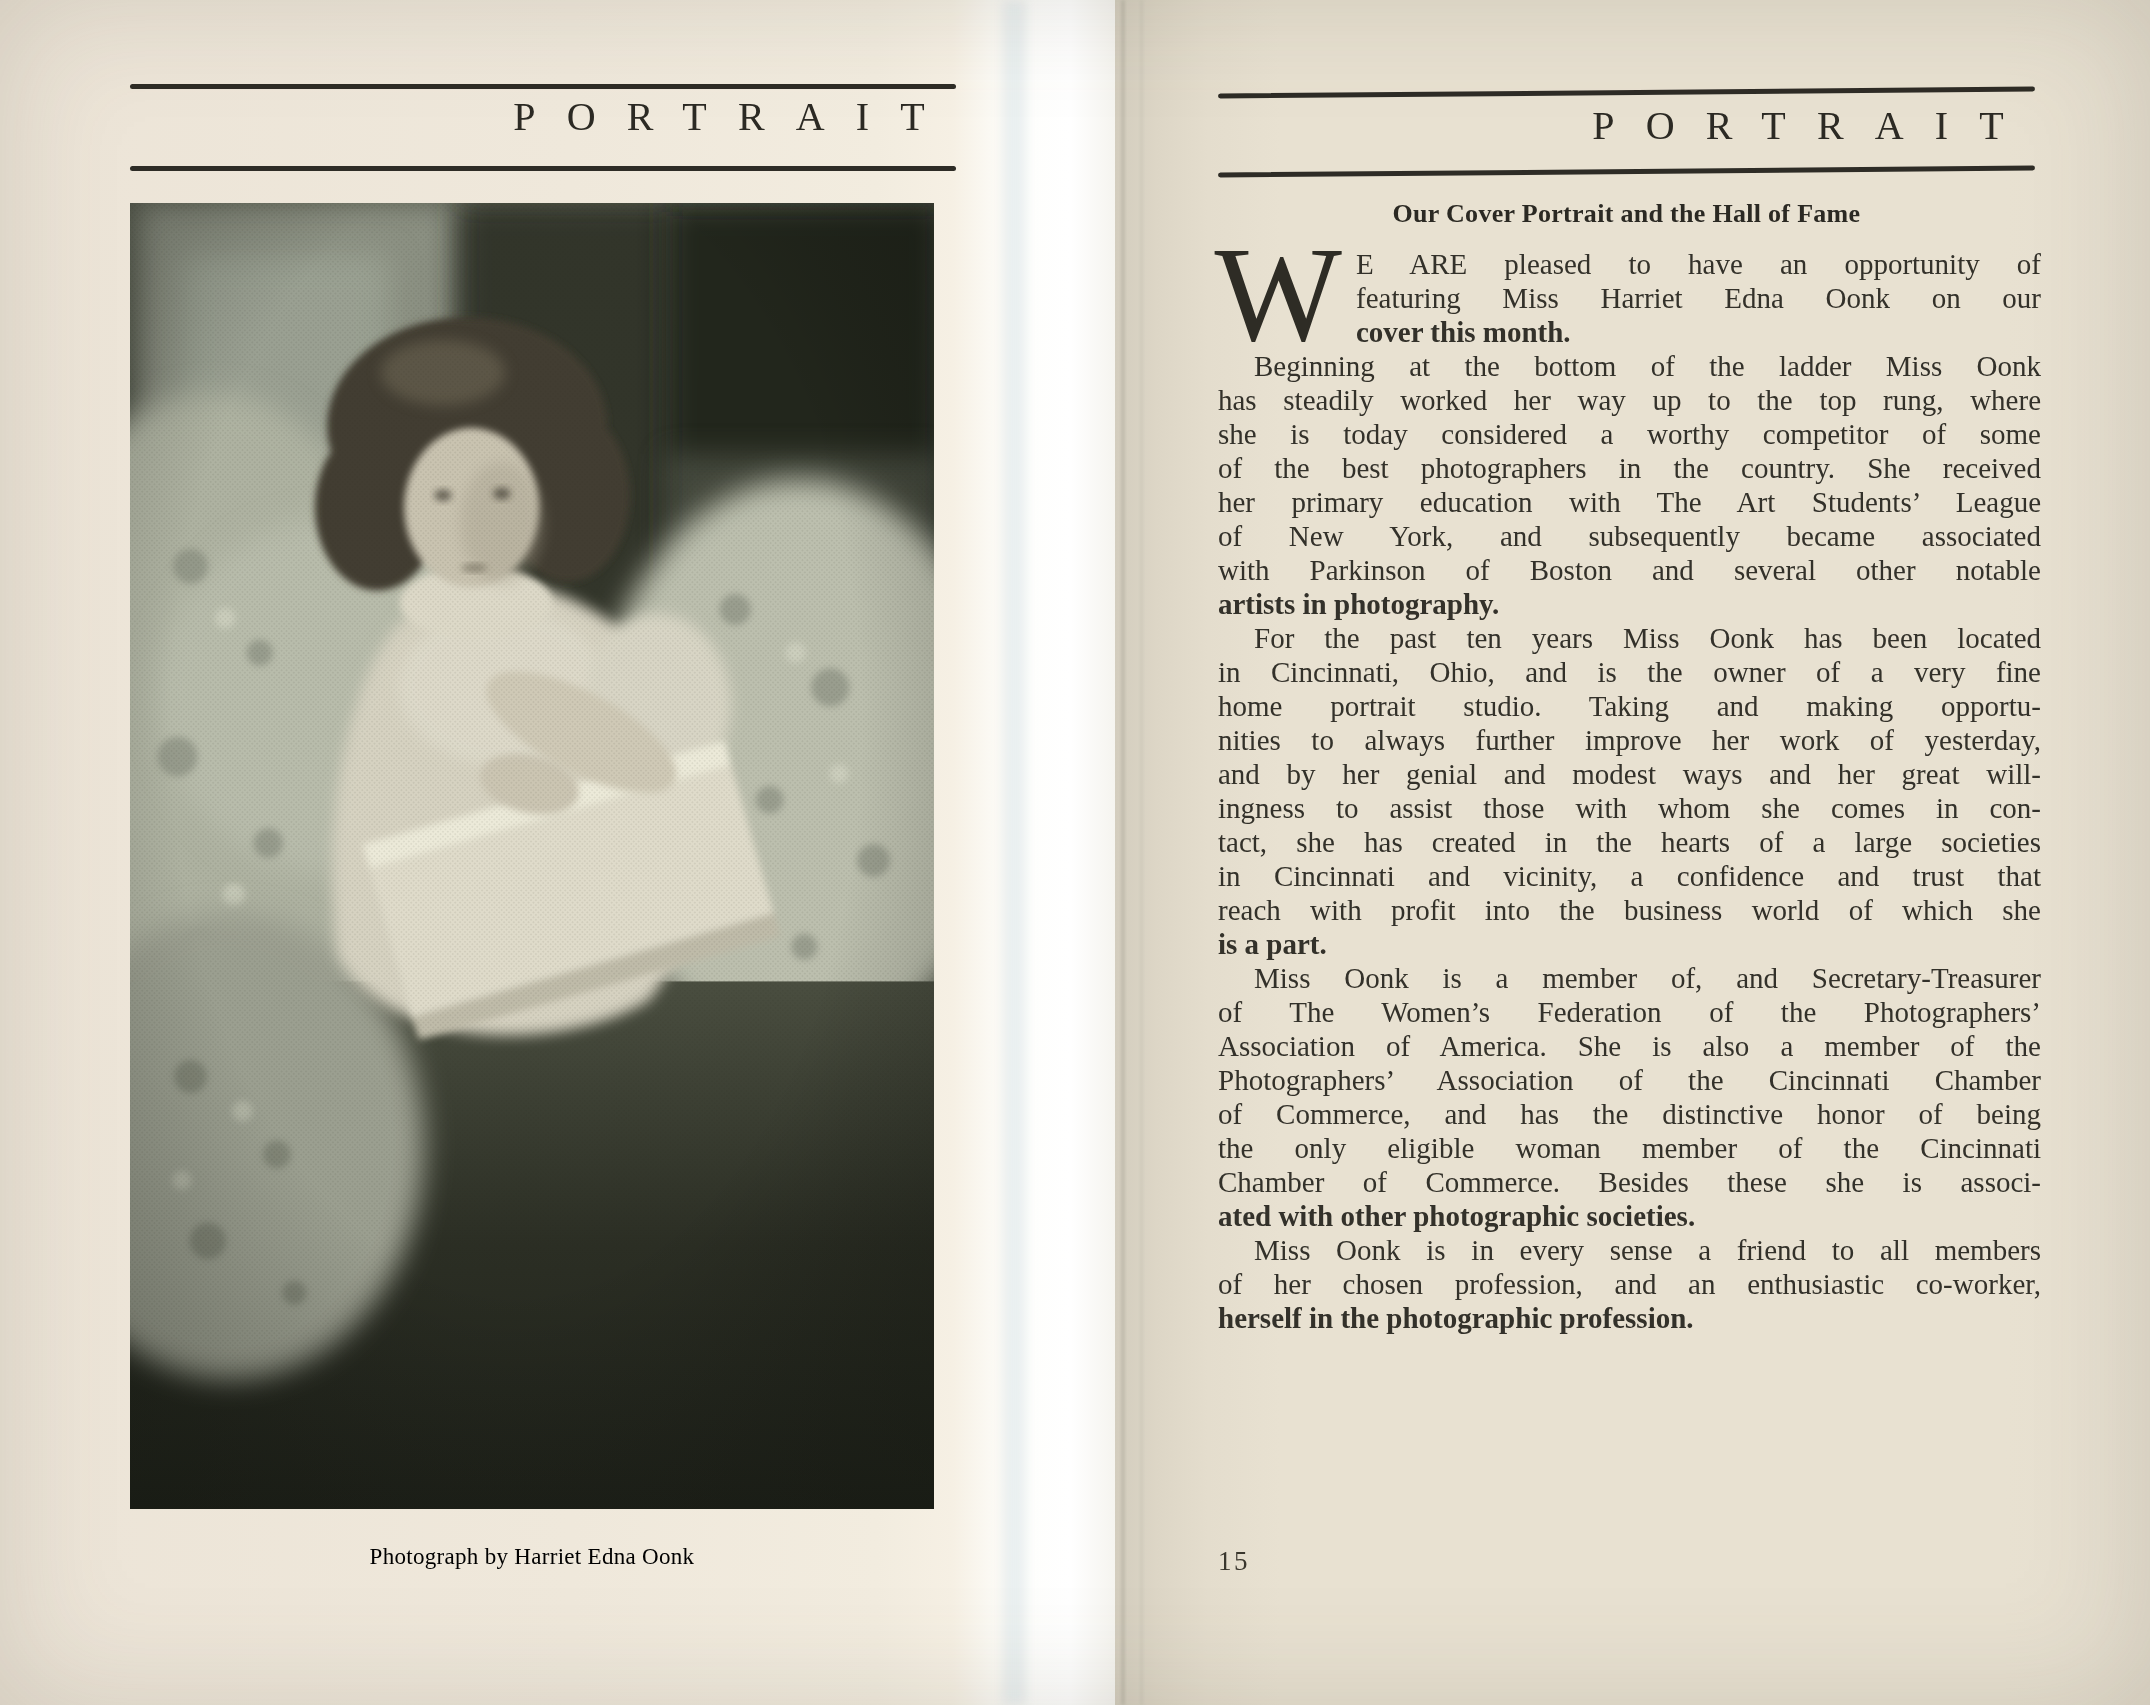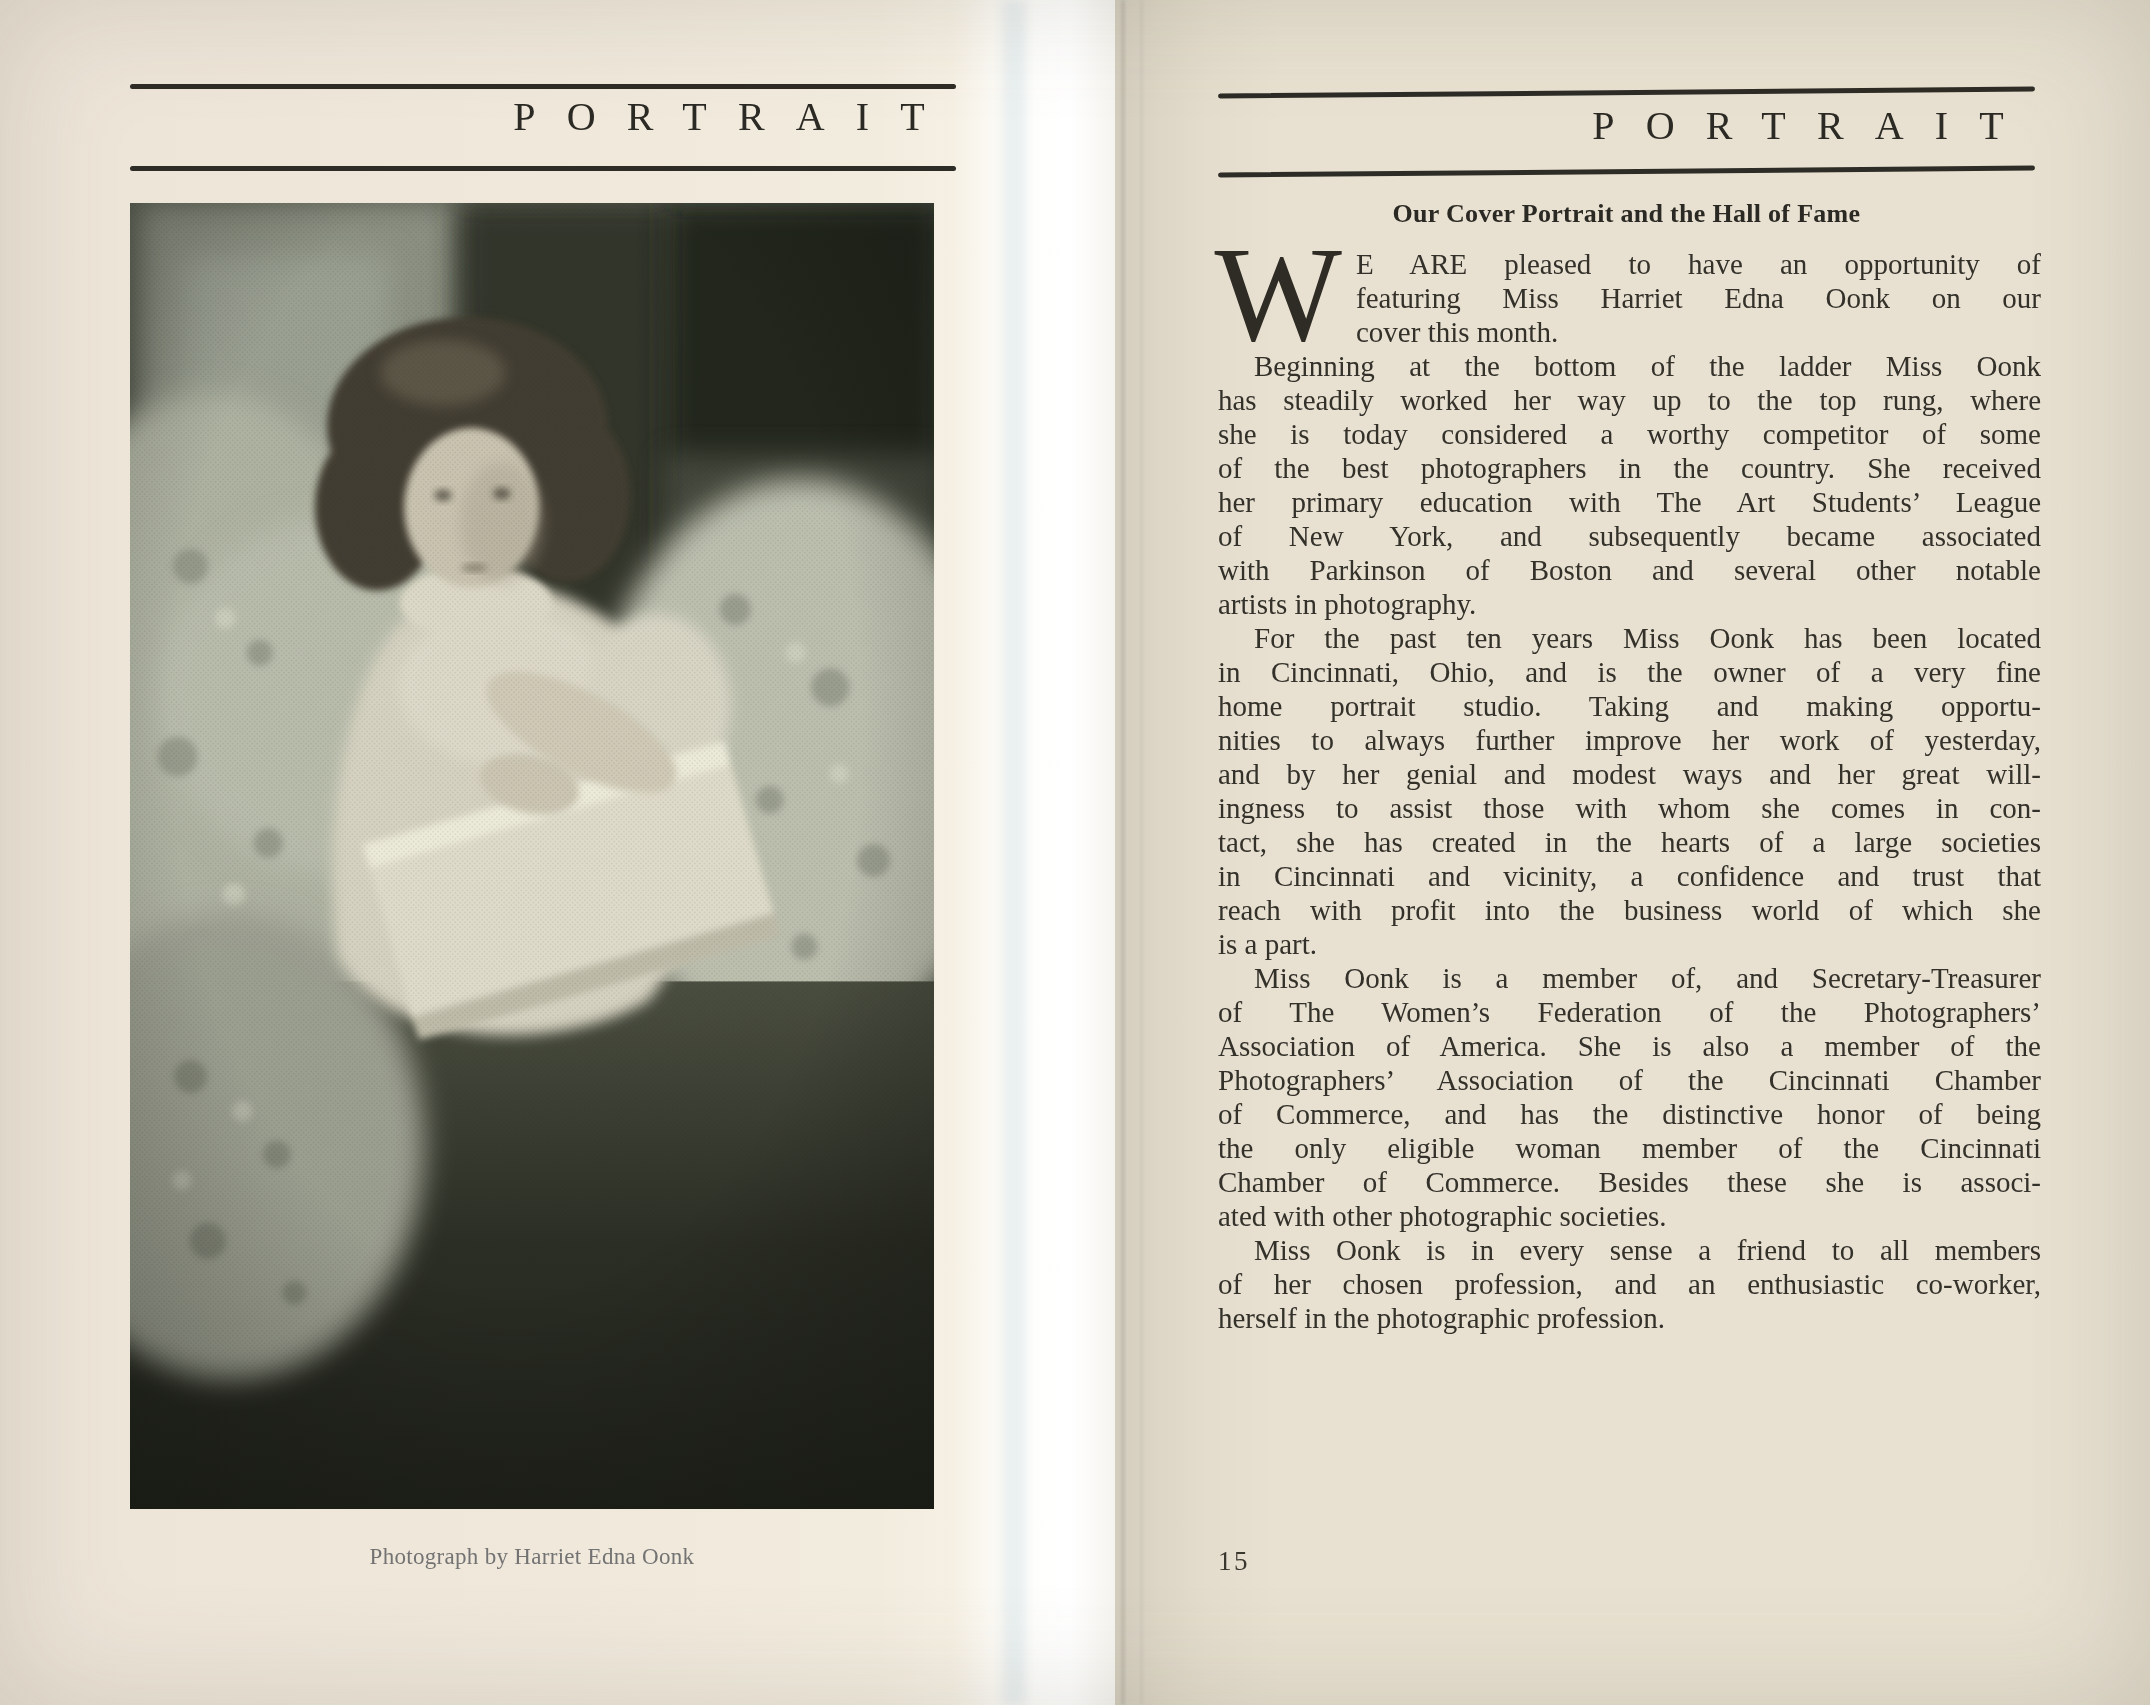--- a/index.html
+++ b/index.html
@@ -39,33 +39,33 @@
     position:absolute;text-align:right;color:#2c2a24;
     font-size:40px;letter-spacing:0.78em;padding-left:0.78em;box-sizing:border-box;
   }
   .rh-left{left:130px;top:93px;width:826px;}
   .rh-right{left:1218px;top:102px;width:817px;}
   
   .photo-frame{position:absolute;left:130px;top:203px;width:804px;height:1306px;overflow:hidden;background:#474b40;}
   .photo-frame svg{display:block;width:100%;height:100%;}
   .photo-caption{
     position:absolute;left:130px;top:1544px;width:804px;text-align:center;
-    font-size:23px;color:#737373;letter-spacing:0.3px;
+    font-size:23px;color:#000000;letter-spacing:0.3px;
   }
   
   .article-title{
     position:absolute;left:1218px;top:199px;width:817px;text-align:center;
     font-size:26px;font-weight:bold;color:#2b2923;letter-spacing:0.3px;
   }
   .body-col{
     position:absolute;left:1218px;top:247px;width:823px;
     font-size:29px;line-height:34px;color:#33312a;
   }
   .line{text-align:justify;text-align-last:justify;}
-  .line.last{text-align-last:left;}
+  .line.last{text-align-last:left;font-weight:bold;}
   .line.dc{padding-left:138px;}
   .line.ind{text-indent:36px;}
   .dropcap{
     position:absolute;left:-3.5px;top:0px;
     font-size:135px;line-height:95px;color:#2e2c25;
   }
   .page-number{
     position:absolute;left:1218px;top:1546px;width:817px;text-align:left;
     font-size:27px;letter-spacing:2.6px;color:#3a372e;
   }

